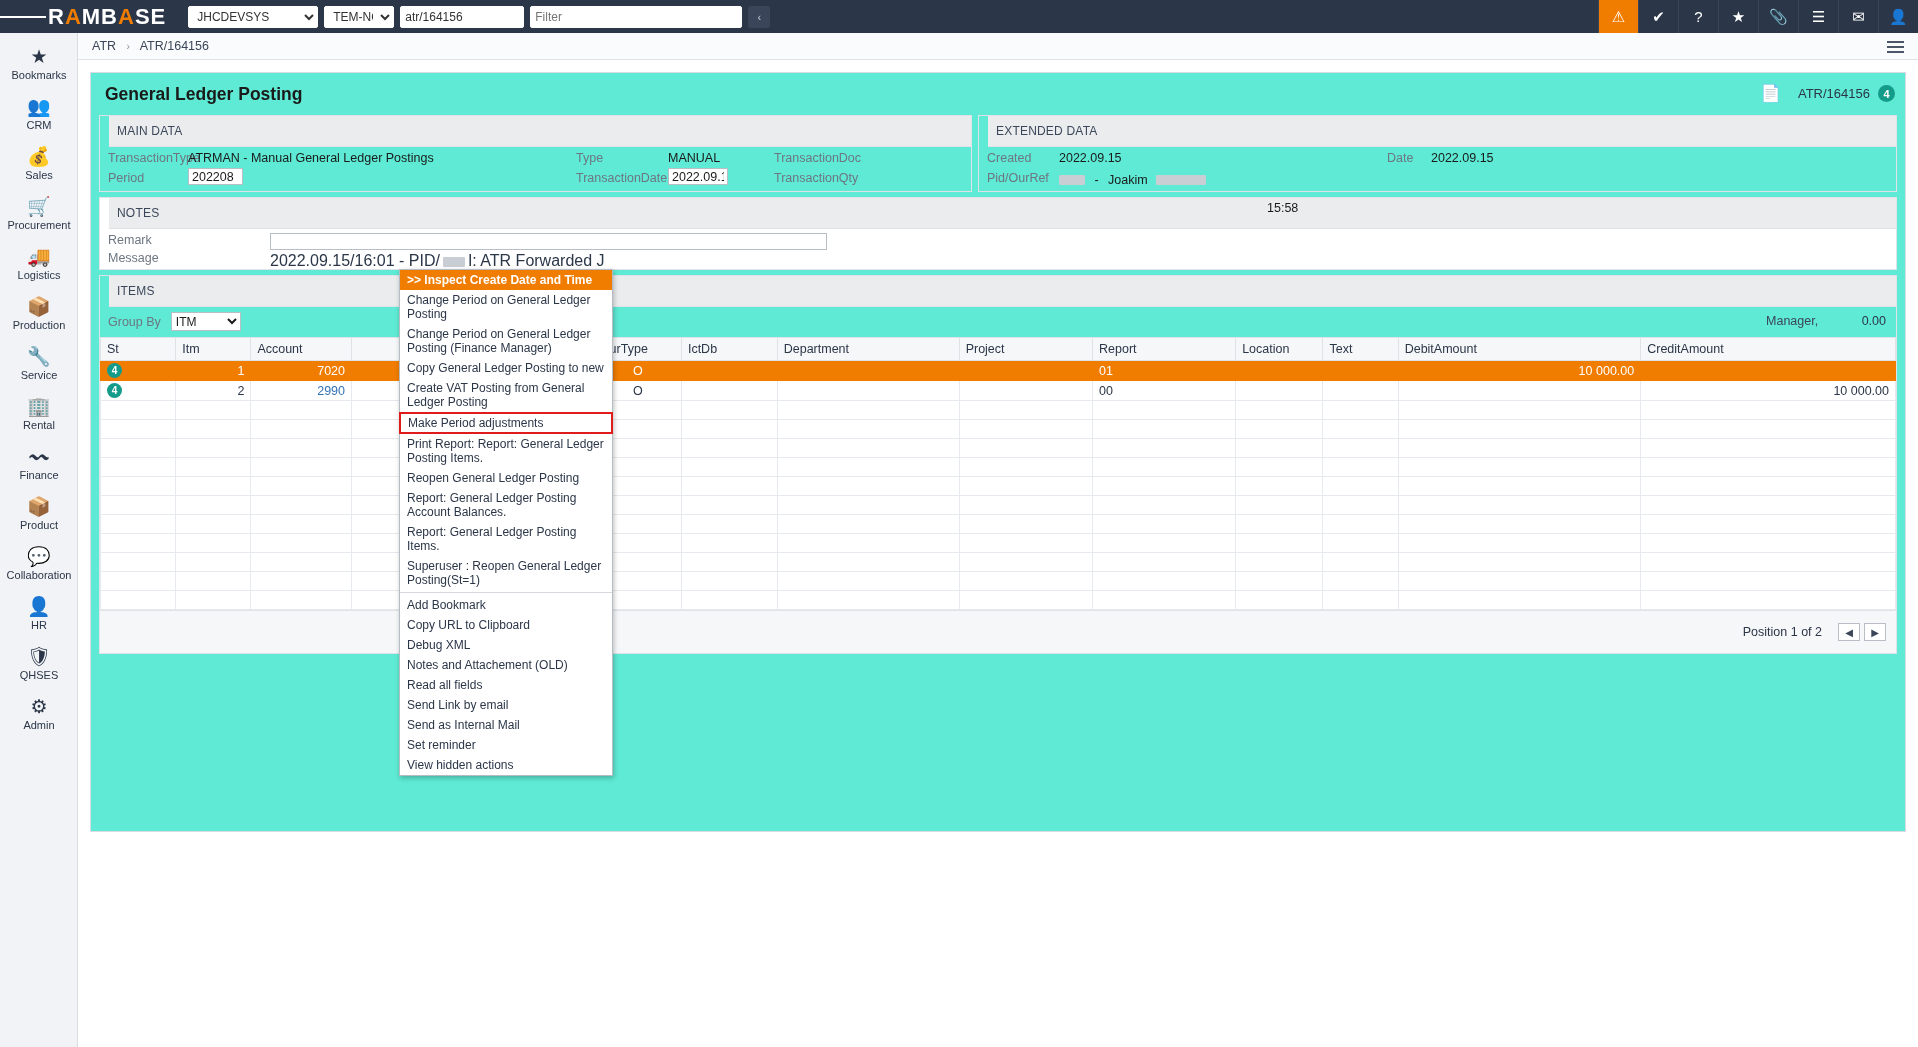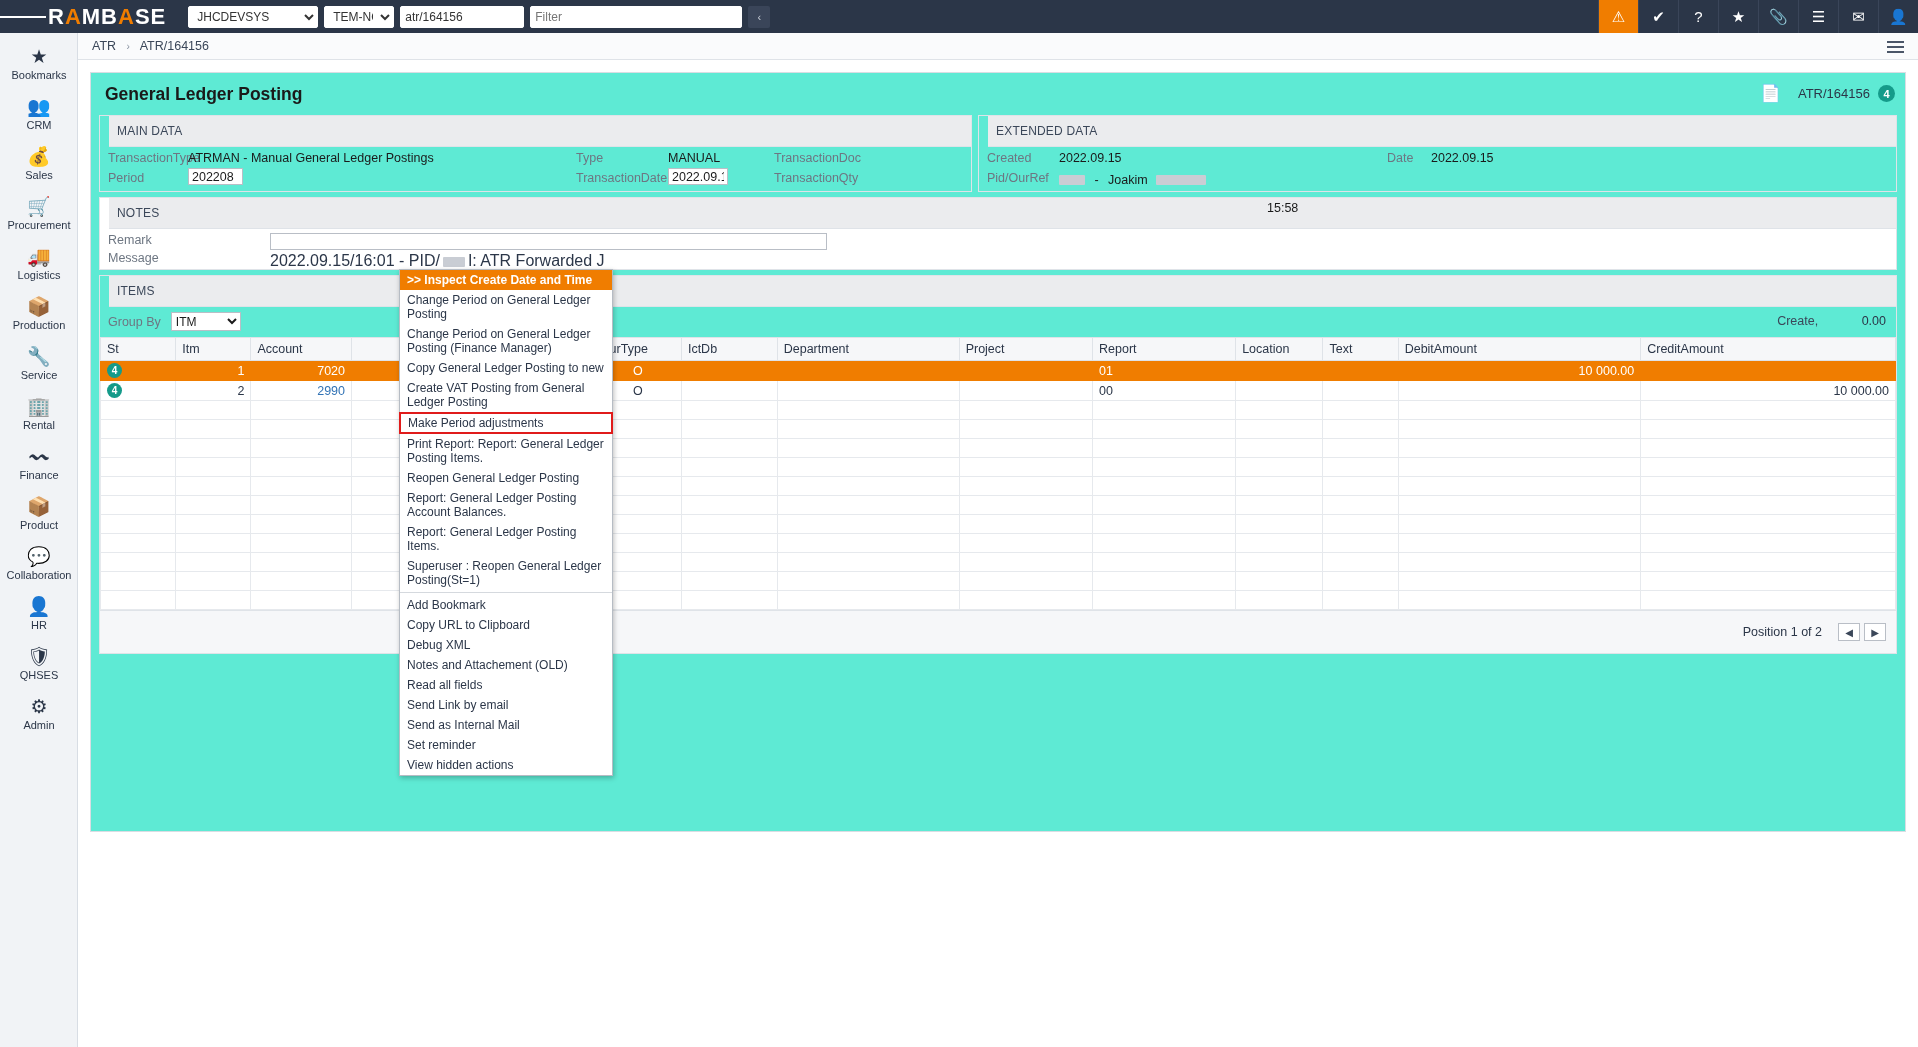--- a/index.html
+++ b/index.html
@@ -386,21 +386,21 @@
       </div>
     </div>
   </div>
 
   <div id="items">
     <div class="section-hdr">ITEMS</div>
     <div id="items-bar">
       <span id="groupby-label">Group By</span>
       <select id="groupby-select"><option>ITM</option></select>
       <span id="balance-wrap">
-        <span id="balance-label">Create,</span>
+        <span id="balance-label">Manager,</span>
         <span id="balance-value">0.00</span>
       </span>
     </div>
     <table id="items-table">
       <colgroup>
         <col style="width:62px">
           <col style="width:62px">
           <col style="width:83px">
           <col style="width:200px">
         <col style="width:72px">

